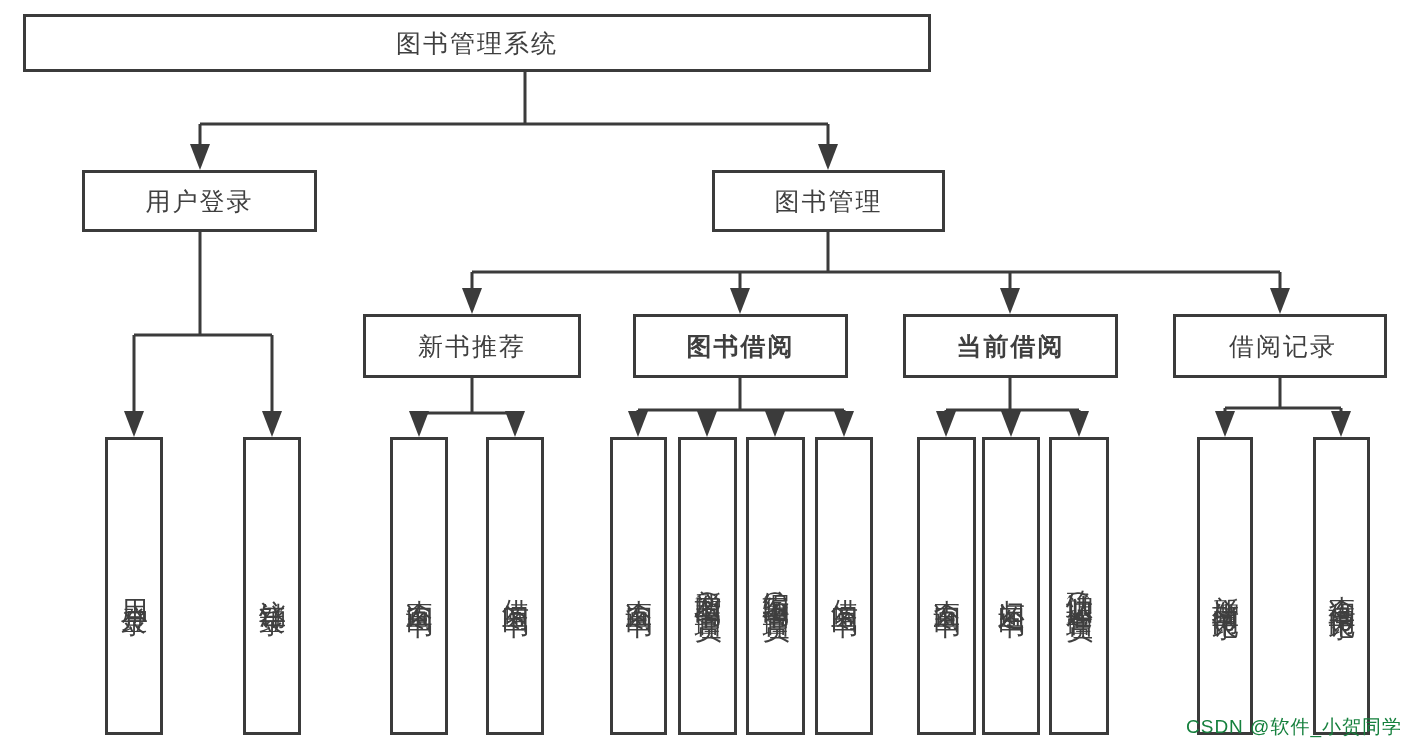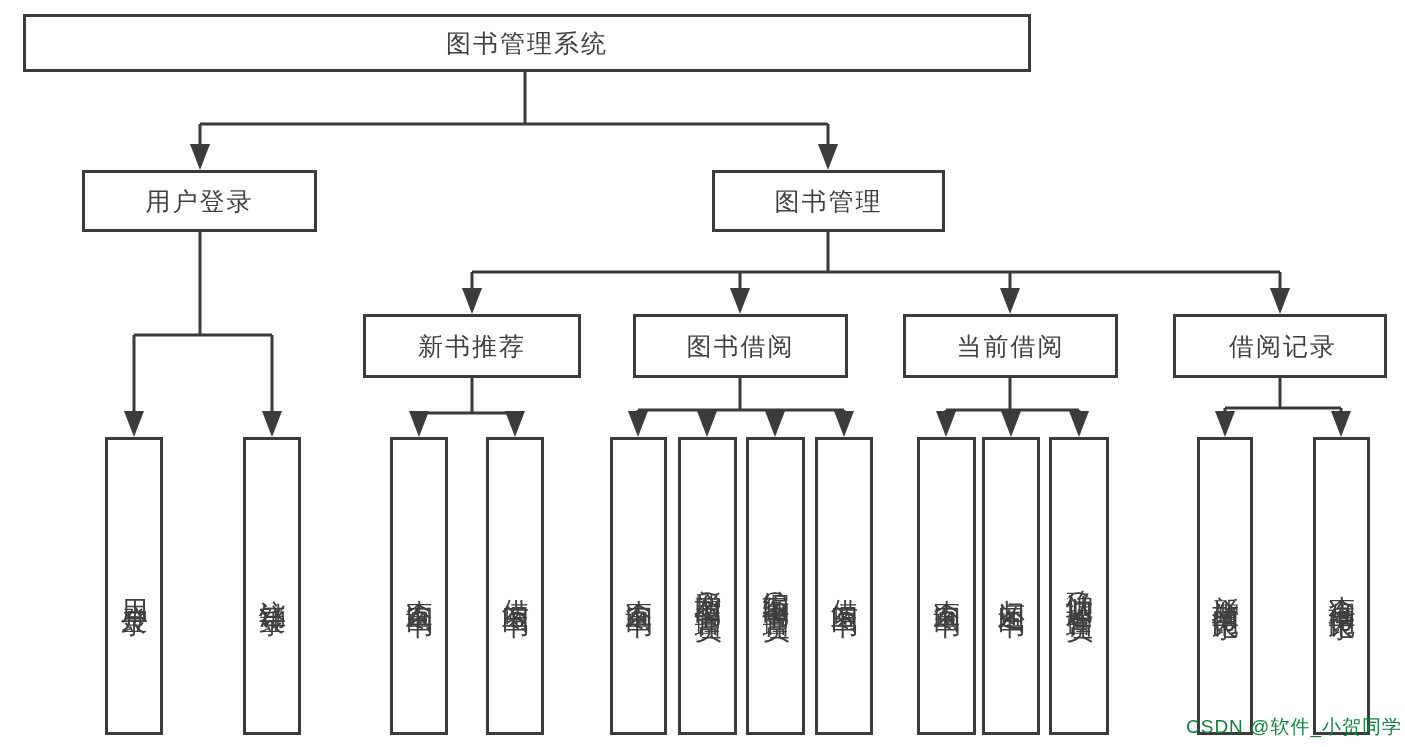--- a/index.html
+++ b/index.html
@@ -88,38 +88,38 @@
       <polygon points="765,411 785,411 775,437"></polygon>
       <polygon points="834,411 854,411 844,437"></polygon>
       <polygon points="936,411 956,411 946,437"></polygon>
       <polygon points="1001,411 1021,411 1011,437"></polygon>
       <polygon points="1069,411 1089,411 1079,437"></polygon>
       <polygon points="1215,411 1235,411 1225,437"></polygon>
       <polygon points="1331,411 1351,411 1341,437"></polygon>
     </g>
   </svg>
 
-  <div class="box hbox" style="left:23px; top:14px; width:1008px; height:58px;">
+  <div class="box hbox" style="left:23px; top:14px; width:908px; height:58px;">
     <span>图书管理系统</span>
   </div>
 
   <div class="box hbox" style="left:82px; top:170px; width:235px; height:62px;">
     <span>用户登录</span>
   </div>
   <div class="box hbox" style="left:712px; top:170px; width:233px; height:62px;text-align:right;">
     <span>图书管理</span>
   </div>
 
   <div class="box hbox" style="left:363px; top:314px; width:218px; height:64px;">
     <span>新书推荐</span>
   </div>
-  <div class="box hbox" style="left:633px; top:314px; width:215px; height:64px;">
+  <div class="box hbox" style="left:633px; top:314px; width:215px; height:64px;font-weight:bold;">
     <span>图书借阅</span>
   </div>
-  <div class="box hbox" style="left:903px; top:314px; width:215px; height:64px;">
+  <div class="box hbox" style="left:903px; top:314px; width:215px; height:64px;font-weight:bold;">
     <span>当前借阅</span>
   </div>
   <div class="box hbox" style="left:1173px; top:314px; width:214px; height:64px;padding-left:6px;">
     <span>借阅记录</span>
   </div>
 
   <div class="box vbox" style="left:105px; top:437px; width:58px; height:298px;">
     <span>用户登录</span>
   </div>
   <div class="box vbox" style="left:243px; top:437px; width:58px; height:298px;">

